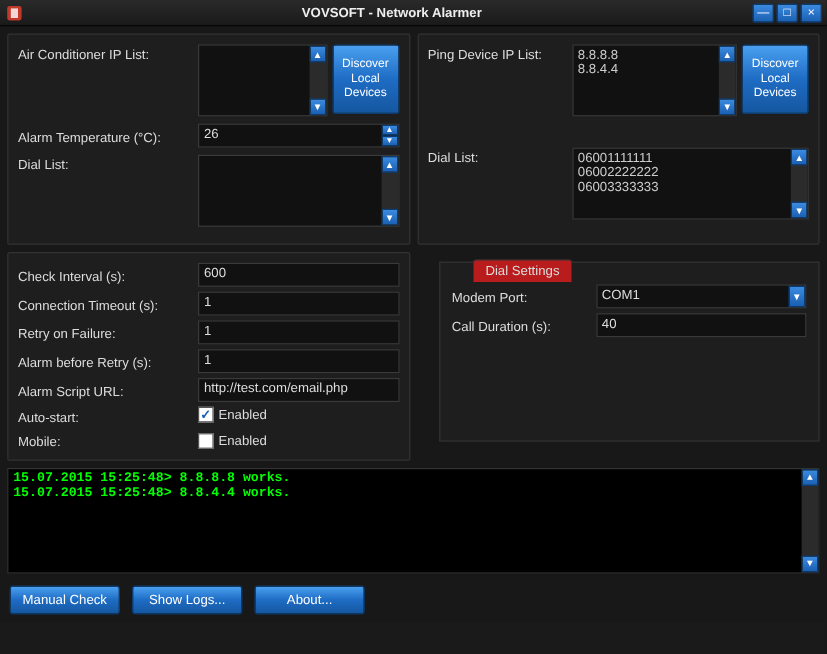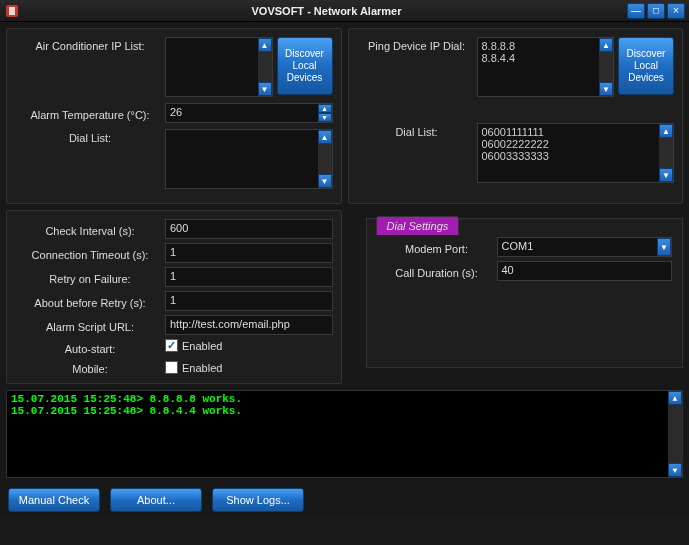--- a/index.html
+++ b/index.html
@@ -45,21 +45,21 @@
 }
 .panel {
   border: 1px solid #333;
   background: #1e1e1e;
   border-radius: 2px;
 }
 .row-top { display: flex; gap: 6px; margin-bottom: 6px; }
 .top-left { flex: 1; padding: 8px 8px; }
 .top-right { flex: 1; padding: 8px 8px; }
 .field-row { display: flex; align-items: flex-start; margin-bottom: 6px; }
-.field-label { width: 150px; padding-top: 3px; color: #ddd; text-align: center; }
+.field-label { width: 150px; padding-top: 3px; color: #ddd; }
 .listbox {
   flex: 1;
   height: 60px;
   background: #111;
   border: 1px solid #3a3a3a;
   position: relative;
   color: #ccc;
   padding: 2px 14px 2px 4px;
   font-size: 11px;
   white-space: pre;
@@ -125,28 +125,27 @@
   display: inline-flex; align-items: center; justify-content: center;
   color: #1a5fb2;
   font-size: 11px; font-weight: bold;
 }
 .tabset {
   position: relative;
   margin-top: 8px;
   height: 100%;
 }
 .tab-label {
-  position: absolute; top: -2px; left: 10px;
-  background: #a21caf;
+  position: absolute; top: -2px; left: 28px;
+  background: #b91c1c;
   border: 1px solid #333;
   border-bottom: 1px solid #1e1e1e;
   border-radius: 3px 3px 0 0;
   padding: 3px 10px;
   z-index: 2;
-  font-style: italic;
 }
 .tab-body {
   border: 1px solid #333;
   background: #1e1e1e;
   margin-top: 0;
   padding: 18px 10px 10px 10px;
   height: calc(100% - 24px);
 }
 .combo {
   flex: 1; height: 20px;
@@ -245,21 +244,21 @@
           <div class="sb">
             <div class="sb-btn">▲</div>
             <div class="sb-btn">▼</div>
           </div>
         </div>
       </div>
     </div>
 
     <div class="panel top-right">
       <div class="field-row">
-        <div class="field-label fl-short">Ping Device IP Dial:</div>
+        <div class="field-label fl-short">Ping Device IP List:</div>
         <div class="listbox"><span>8.8.8.8
 8.8.4.4</span>
           <div class="sb">
             <div class="sb-btn">▲</div>
             <div class="sb-btn">▼</div>
           </div>
         </div>
         <div class="discover-btn">
             <span style="white-space:pre-line">Discover
 Local
@@ -288,21 +287,21 @@
       </div>
       <div class="field-row compact-row">
         <div class="field-label">Connection Timeout (s):</div>
         <div class="text-input"><span>1</span></div>
       </div>
       <div class="field-row compact-row">
         <div class="field-label">Retry on Failure:</div>
         <div class="text-input"><span>1</span></div>
       </div>
       <div class="field-row compact-row">
-        <div class="field-label">About before Retry (s):</div>
+        <div class="field-label">Alarm before Retry (s):</div>
         <div class="text-input"><span>1</span></div>
       </div>
       <div class="field-row compact-row">
         <div class="field-label">Alarm Script URL:</div>
         <div class="text-input"><span>http://test.com/email.php</span></div>
       </div>
       <div class="field-row compact-row">
         <div class="field-label">Auto-start:</div>
         <div class="checkbox-row">
           <div class="cb">✓</div>
@@ -344,20 +343,20 @@
       <div class="sb-btn">▲</div>
       <div class="sb-btn">▼</div>
     </div>
   </div>
 
   <div class="bottom-btns">
     <div class="action-btn">
         <span>Manual Check</span>
       </div>
     <div class="action-btn">
+        <span>Show Logs...</span>
+      </div>
+    <div class="action-btn">
         <span>About...</span>
       </div>
-    <div class="action-btn">
-        <span>Show Logs...</span>
-      </div>
   </div>
 
 </div>
 
 </body></html>

